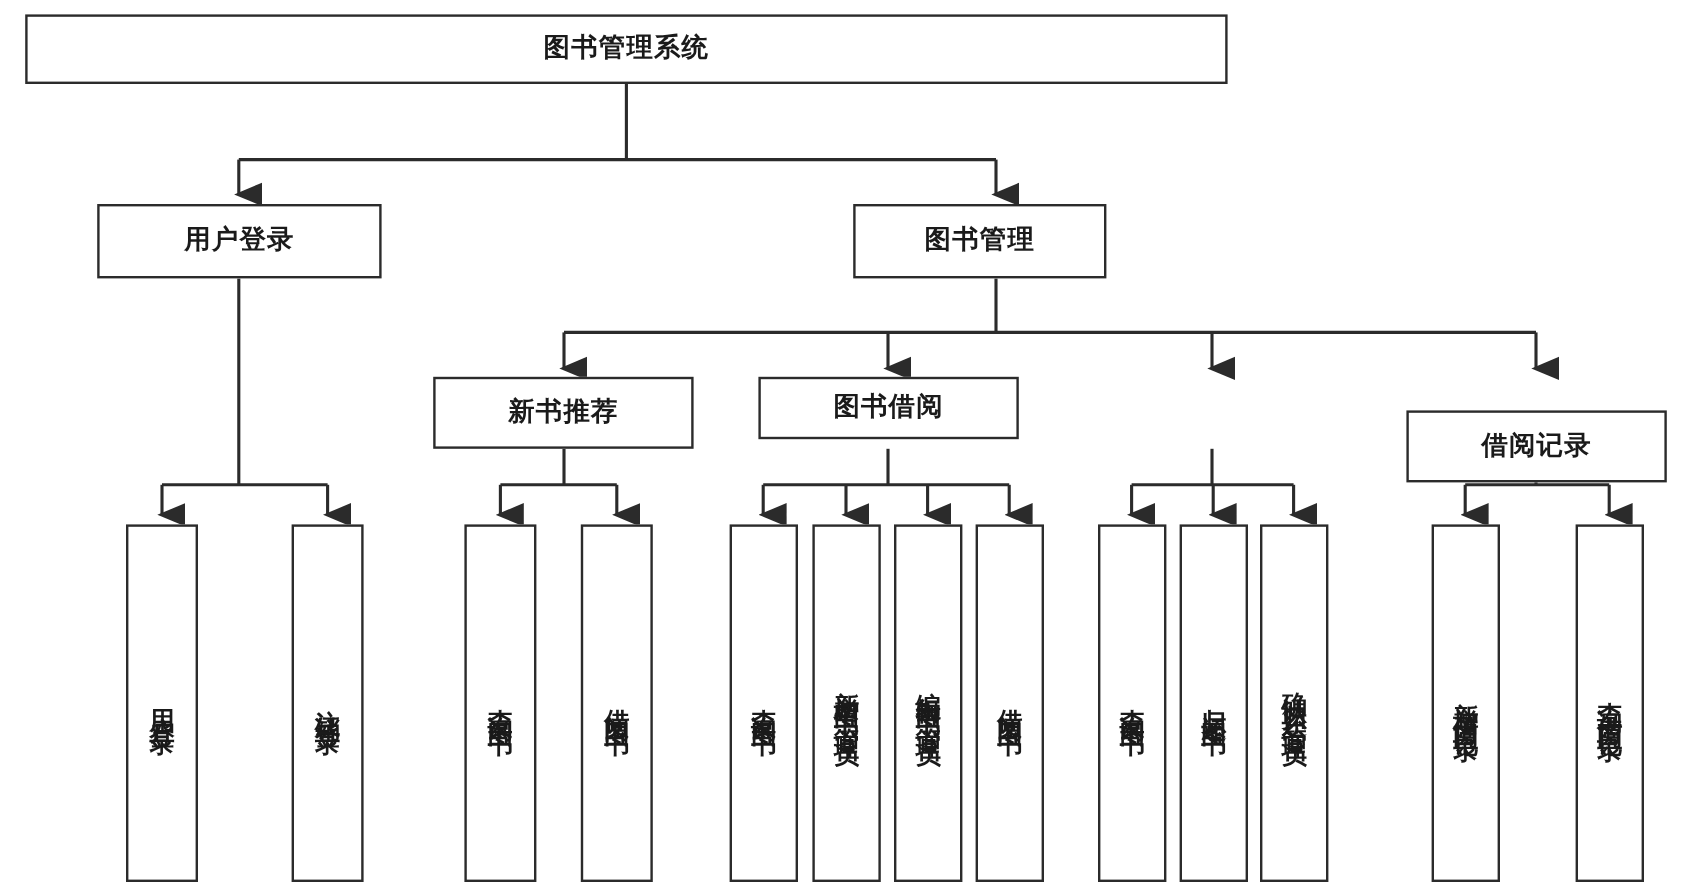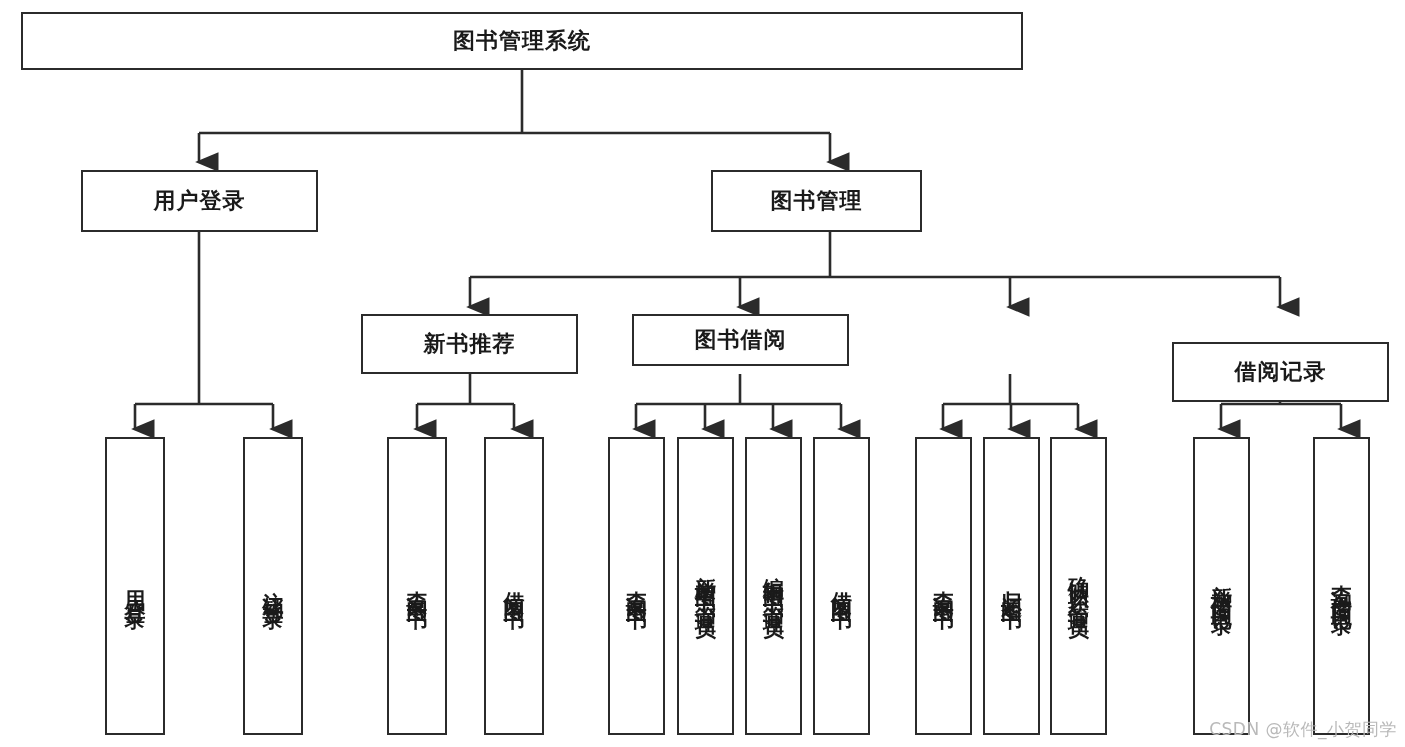--- a/index.html
+++ b/index.html
@@ -185,15 +185,14 @@
     <span class="lbl">确认归还（管理员）</span>
   </div>
 
   <div class="node v" style="left:1193px; top:437px; width:57px; height:298px;">
     <span class="lbl">新增借阅记录</span>
   </div>
   <div class="node v" style="left:1313px; top:437px; width:57px; height:298px;">
     <span class="lbl">查询借阅记录</span>
   </div>
 
-  <div class="watermark">CSDN @软件_小贺同学</div>
 
 </div>
 
 </body></html>

